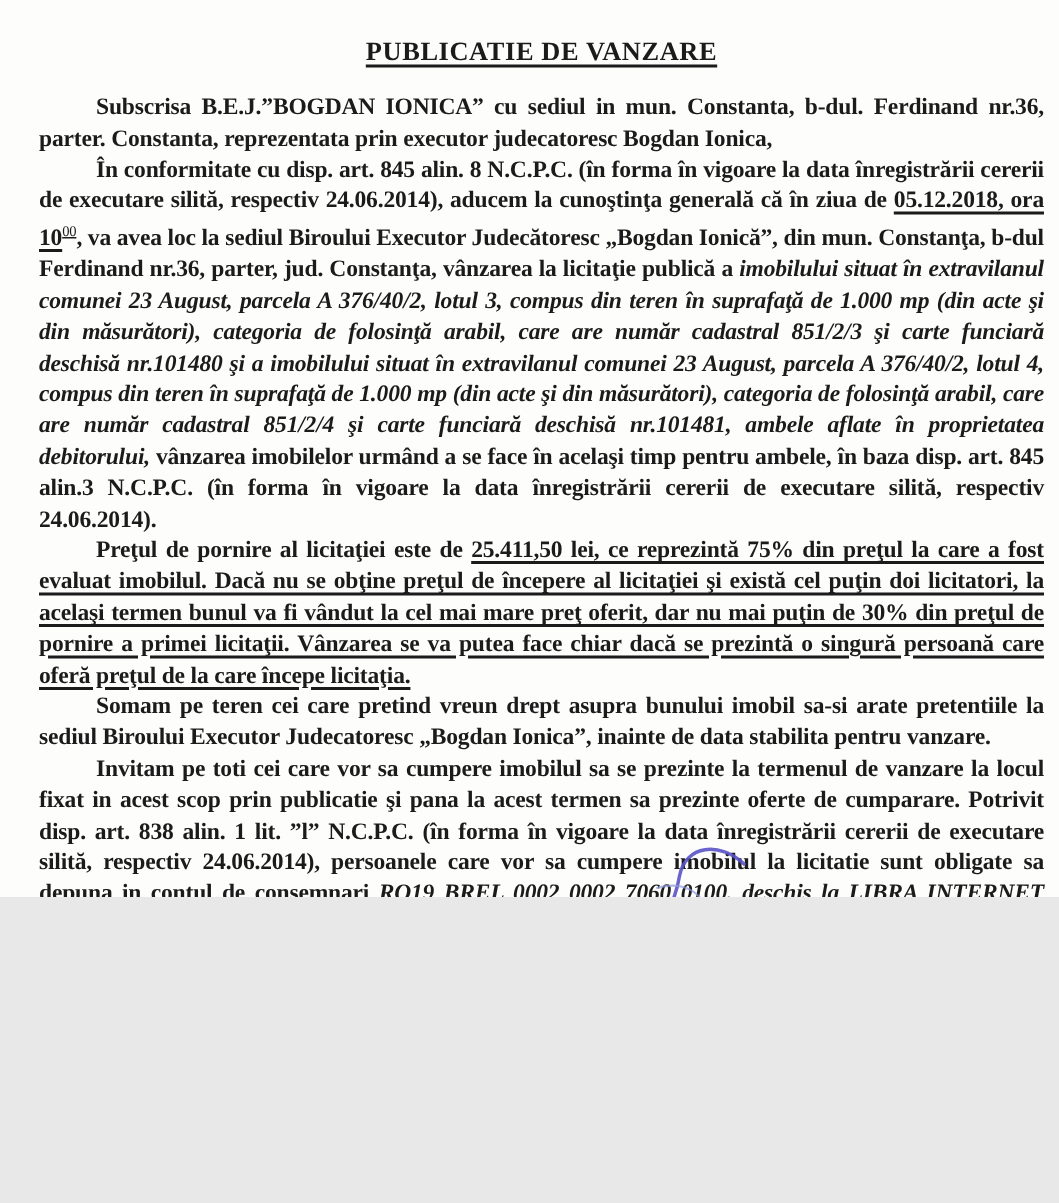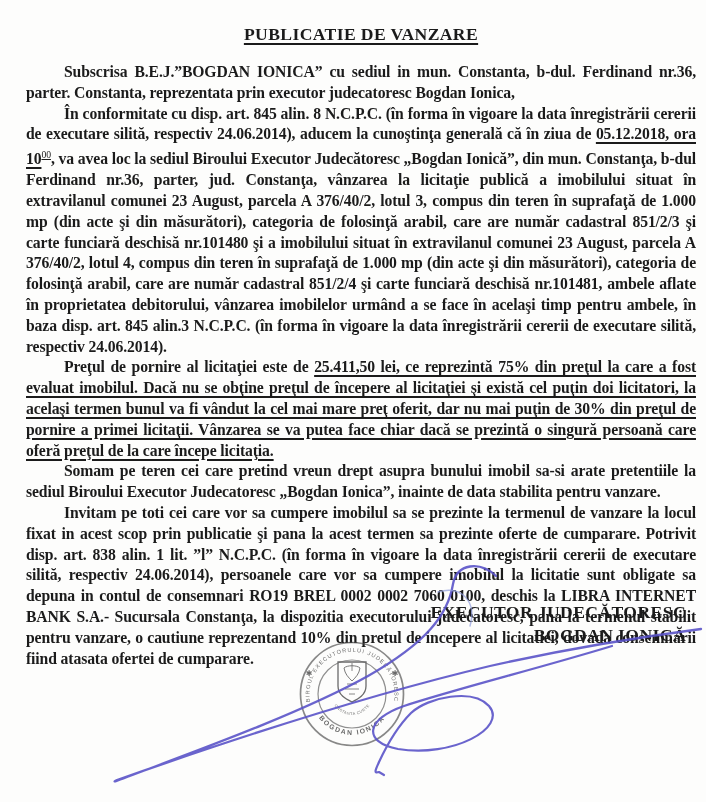--- a/index.html
+++ b/index.html
@@ -1,18 +1,18 @@
 <!DOCTYPE html>
 <html><head>
 <meta charset="utf-8">
 <style>
   html,body{margin:0;padding:0;background:#e8e8e8;}
   .page{
     position:relative;
-    width:706px;height:802px;
+    width:706px;height:598px;
     margin:0 auto;
     background:#fdfdfc;
     font-family:"Liberation Serif","DejaVu Serif",serif;
     color:#1b1b1b;
     overflow:hidden;
     box-sizing:border-box;
     padding:24px 10px 0 26px;
   }
   .doc-title{
     text-align:center;
@@ -34,21 +34,21 @@
     text-decoration-thickness:1.5px;
     text-underline-offset:2.5px;
   }
   .run-bus{
     font-weight:normal;
     text-decoration:underline;
     text-decoration-thickness:1px;
     font-size:.62em;
     vertical-align:super;
   }
-  .run-bi{font-weight:bold;}
+  .run-bi{font-weight:bold;font-style:italic;}
   .sig-heading{
     position:absolute;
     top:601px;left:26px;width:670px;
     transform:translateX(-10px);
     text-align:right;
     font-weight:bold;
     font-size:17.6px;
     line-height:23px;
     letter-spacing:.4px;
     z-index:1;

